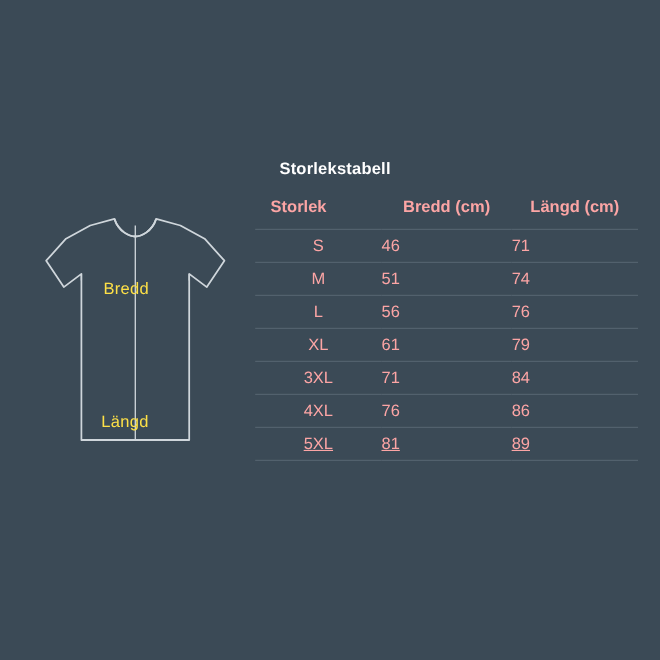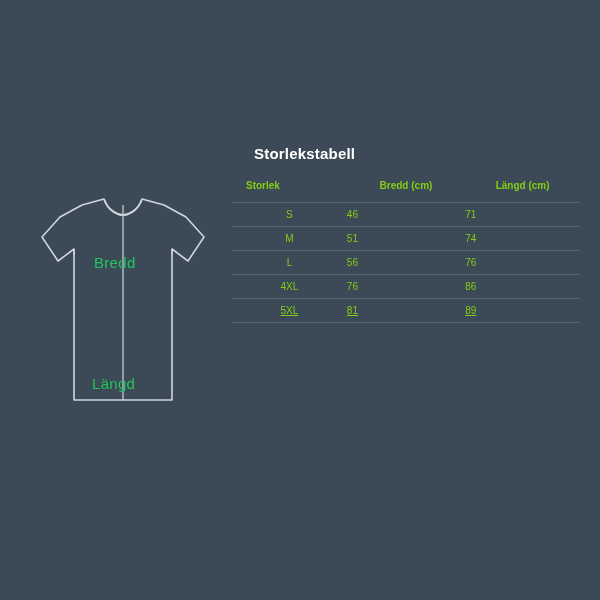--- a/index.html
+++ b/index.html
@@ -24,21 +24,21 @@
     width: 210px;
     height: 260px;
   }
   .shirt-svg {
     position: absolute;
     left: 0;
     top: 0;
   }
   .shirt-label {
     position: absolute;
-    color: #22c55e;
+    color: #fde047;
     font-size: 15px;
     letter-spacing: 0.3px;
     white-space: nowrap;
   }
   .label-bredd {
     left: 74px;
     top: 79px;
   }
   .label-langd {
     left: 72px;
@@ -53,22 +53,22 @@
   .table-title {
     color: #ffffff;
     font-size: 15px;
     font-weight: bold;
     margin: 0 0 18px 22px;
     letter-spacing: 0.2px;
   }
   table.size-table {
     width: 100%;
     border-collapse: collapse;
-    color: #84cc16;
-    font-size: 10px;
+    color: #fca5a5;
+    font-size: 15px;
   }
   table.size-table th {
     font-weight: bold;
     padding: 0 0 11px 0;
     text-align: center;
     white-space: nowrap;
   }
   table.size-table th.col-label {
     text-align: left;
     padding-left: 14px;
@@ -126,20 +126,30 @@
           <td>M</td>
           <td>51</td>
           <td>74</td>
         </tr>
         <tr>
           <td>L</td>
           <td>56</td>
           <td>76</td>
         </tr>
         <tr>
+          <td>XL</td>
+          <td>61</td>
+          <td>79</td>
+        </tr>
+        <tr>
+          <td>3XL</td>
+          <td>71</td>
+          <td>84</td>
+        </tr>
+        <tr>
           <td>4XL</td>
           <td>76</td>
           <td>86</td>
         </tr>
         <tr>
           <td>5XL</td>
           <td>81</td>
           <td>89</td>
         </tr>
       </tbody>

